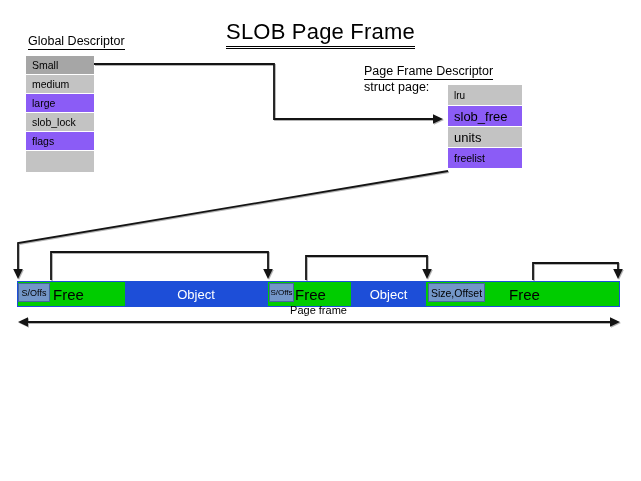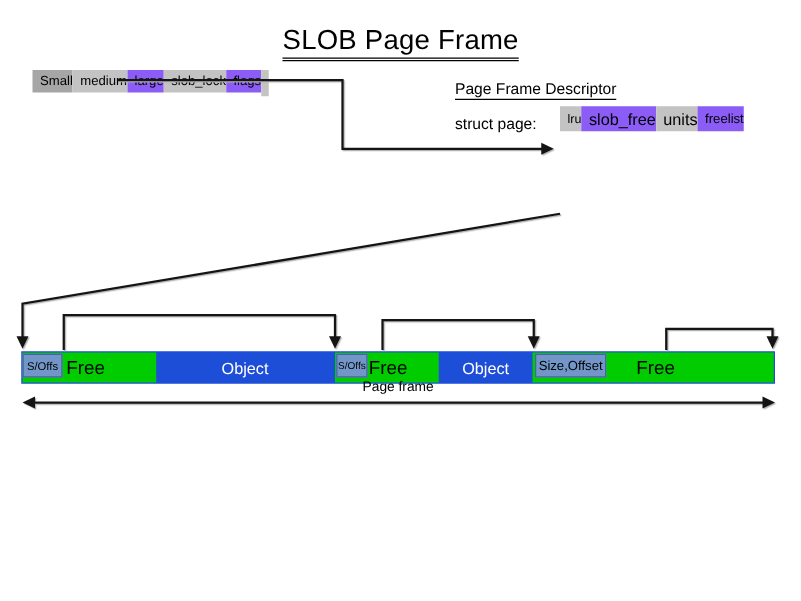--- a/index.html
+++ b/index.html
@@ -10,24 +10,24 @@
   .abs{position:absolute;}
   
   #title-wrap{top:19px;left:0;width:641px;text-align:center;}
   #title{display:inline-block;font-size:22px;letter-spacing:0.2px;
          border-bottom:3px double #000;padding-bottom:1px;}
   
   .heading{font-size:12.5px;}
   .heading span{border-bottom:1px solid #000;padding-bottom:0.5px;}
   #global-heading{left:28px;top:34px;}
   #pfd-heading{left:364px;top:64px;}
-  #struct-page-label{left:364px;top:92px;font-size:12.5px;}
+  #struct-page-label{left:364px;top:80px;font-size:12.5px;}
   #content-heading{left:28px;top:198px;font-size:13px;}
   
-  .gtable{display:flex;flex-direction:row;}
+  .gtable{display:flex;flex-direction:column;}
   .grow{margin-bottom:1px;padding-left:6px;display:flex;align-items:center;}
   .shade-dark{background:#a6a6a6;}
   .shade-mid{background:#c3c3c3;}
   .shade-light{background:#8b5cf6;}
   #global-table{left:26px;top:56px;width:68px;}
   #global-table .grow{height:18px;font-size:10.5px;}
   #global-table .grow.tall{height:21px;}
   #pfd-table{left:448px;top:85px;width:74px;}
   #pfd-table .grow{height:20px;}
   .fs10{font-size:10px;}  .fs105{font-size:10.5px;}
@@ -62,20 +62,23 @@
 </style>
 </head>
 <body>
 
 <div id="stage">
 
   <div class="abs" id="title-wrap">
     <span id="title">SLOB Page Frame</span>
   </div>
 
+  <div class="abs heading" id="global-heading">
+    <span>Global Descriptor</span>
+  </div>
   <div class="abs gtable" id="global-table">
     <div class="grow shade-dark">Small</div>
     <div class="grow shade-mid">medium</div>
     <div class="grow shade-light">large</div>
     <div class="grow shade-mid">slob_lock</div>
     <div class="grow shade-light">flags</div>
     <div class="grow shade-mid tall"></div>
   </div>
 
   <div class="abs heading" id="pfd-heading">

